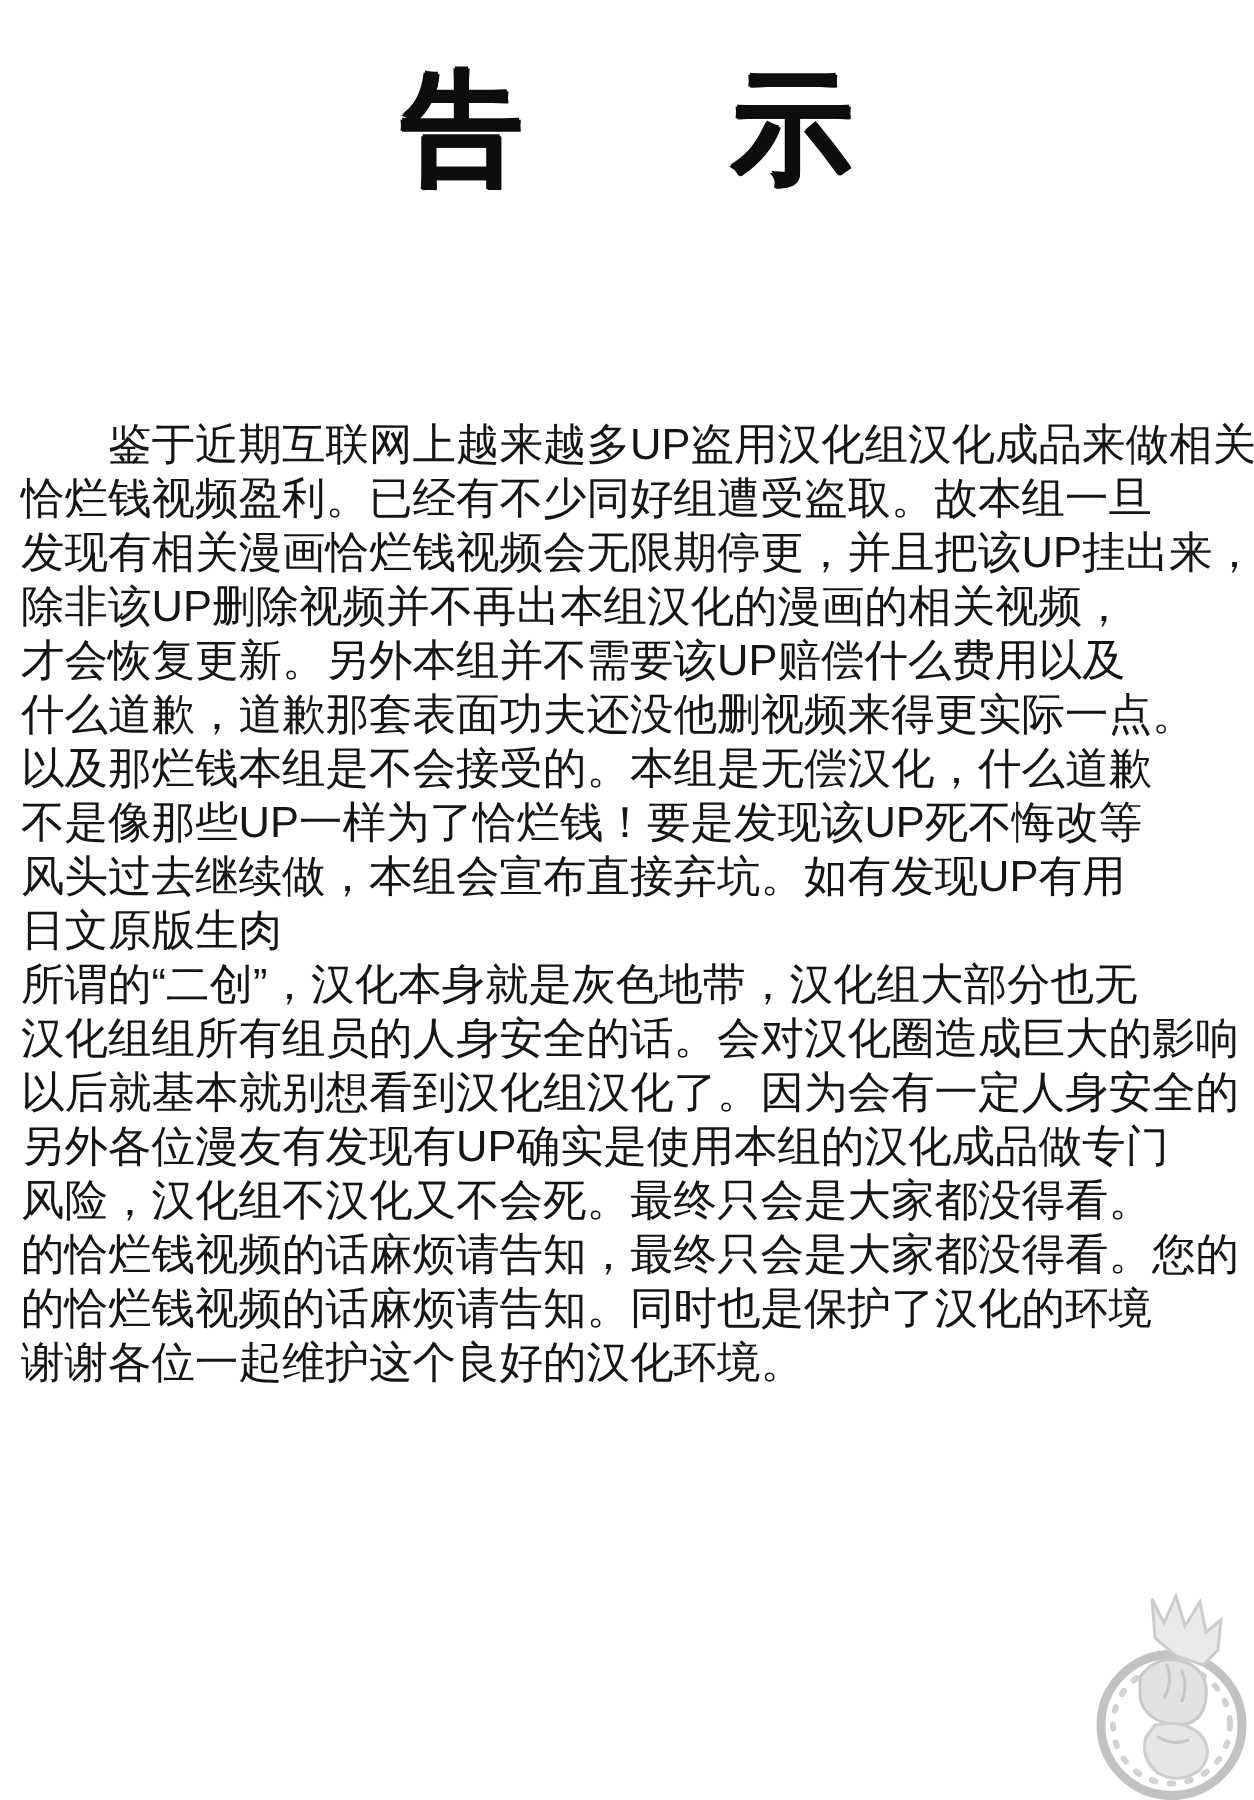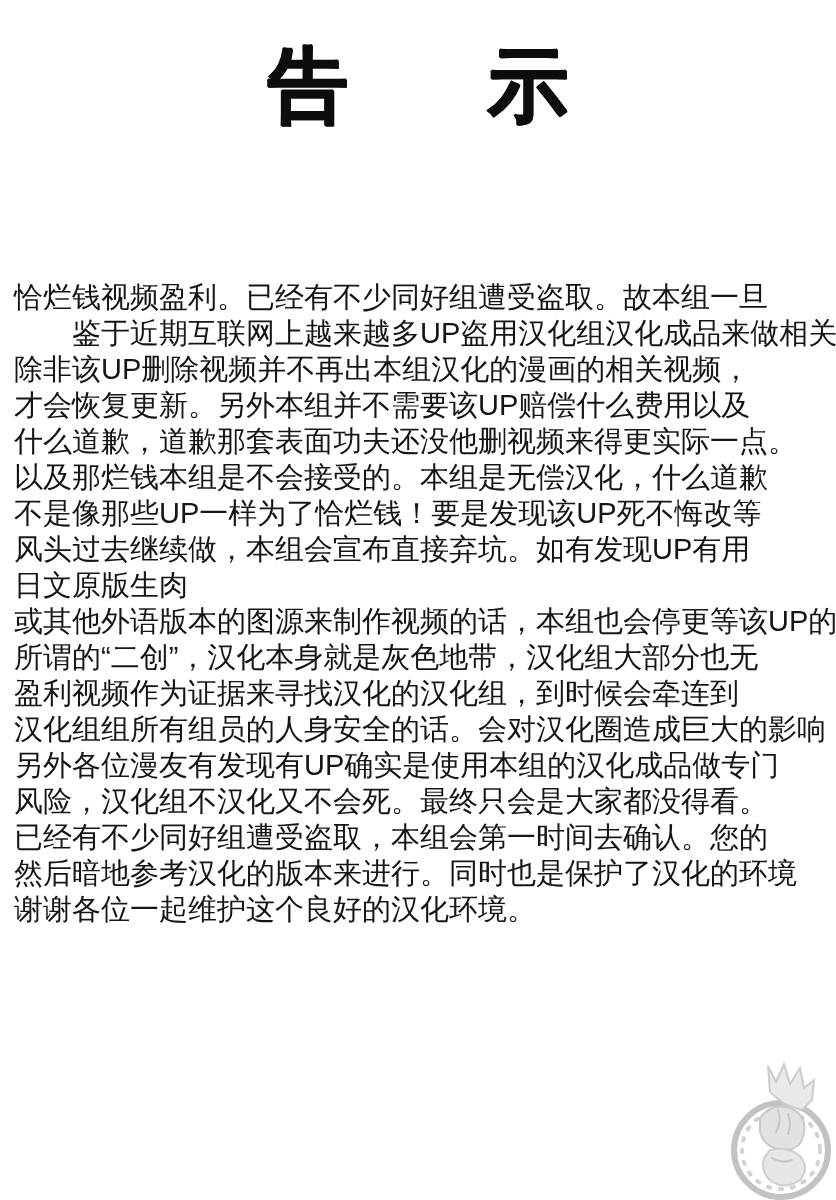--- a/index.html
+++ b/index.html
@@ -82,33 +82,33 @@
       <path d="M66,52 Q70,64 64,74 M76,56 Q80,66 76,76 M60,100 Q70,106 80,102" fill="none" stroke="#b8b8b8" stroke-width="2"></path>
     </g>
   </svg>
 
   <header class="title-row">
     <span class="title-char">告</span>
     <span class="title-char">示</span>
   </header>
 
   <main class="notice-body">
+      <div class="text-line">　　鉴于近期互联网上越来越多UP盗用汉化组汉化成品来做相关</div>
       <div class="text-line">恰烂钱视频盈利。已经有不少同好组遭受盗取。故本组一旦</div>
-      <div class="text-line">　　鉴于近期互联网上越来越多UP盗用汉化组汉化成品来做相关</div>
+      <div class="text-line">发现有相关漫画恰烂钱视频会无限期停更，并且把该UP挂出来，</div>
       <div class="text-line">除非该UP删除视频并不再出本组汉化的漫画的相关视频，</div>
       <div class="text-line">才会恢复更新。另外本组并不需要该UP赔偿什么费用以及</div>
       <div class="text-line">什么道歉，道歉那套表面功夫还没他删视频来得更实际一点。</div>
       <div class="text-line">以及那烂钱本组是不会接受的。本组是无偿汉化，什么道歉</div>
       <div class="text-line">不是像那些UP一样为了恰烂钱！要是发现该UP死不悔改等</div>
       <div class="text-line">风头过去继续做，本组会宣布直接弃坑。如有发现UP有用</div>
       <div class="text-line">日文原版生肉</div>
-      <div class="text-line">或其他外语版本的图源来制作视频的话，本组也会停更等该UP的</div>
       <div class="text-line">所谓的“二创”，汉化本身就是灰色地带，汉化组大部分也无</div>
-      <div class="text-line">盈利视频作为证据来寻找汉化的汉化组，到时候会牵连到</div>
       <div class="text-line">汉化组组所有组员的人身安全的话。会对汉化圈造成巨大的影响，</div>
+      <div class="text-line">以后就基本就别想看到汉化组汉化了。因为会有一定人身安全的</div>
       <div class="text-line">另外各位漫友有发现有UP确实是使用本组的汉化成品做专门</div>
       <div class="text-line">风险，汉化组不汉化又不会死。最终只会是大家都没得看。</div>
-      <div class="text-line">已经有不少同好组遭受盗取，本组会第一时间去确认。您的</div>
-      <div class="text-line">然后暗地参考汉化的版本来进行。同时也是保护了汉化的环境</div>
+      <div class="text-line">的恰烂钱视频的话麻烦请告知，最终只会是大家都没得看。您的</div>
+      <div class="text-line">的恰烂钱视频的话麻烦请告知。同时也是保护了汉化的环境</div>
       <div class="text-line">谢谢各位一起维护这个良好的汉化环境。</div>
     </main>
 
 </div>
 
 </body></html>

